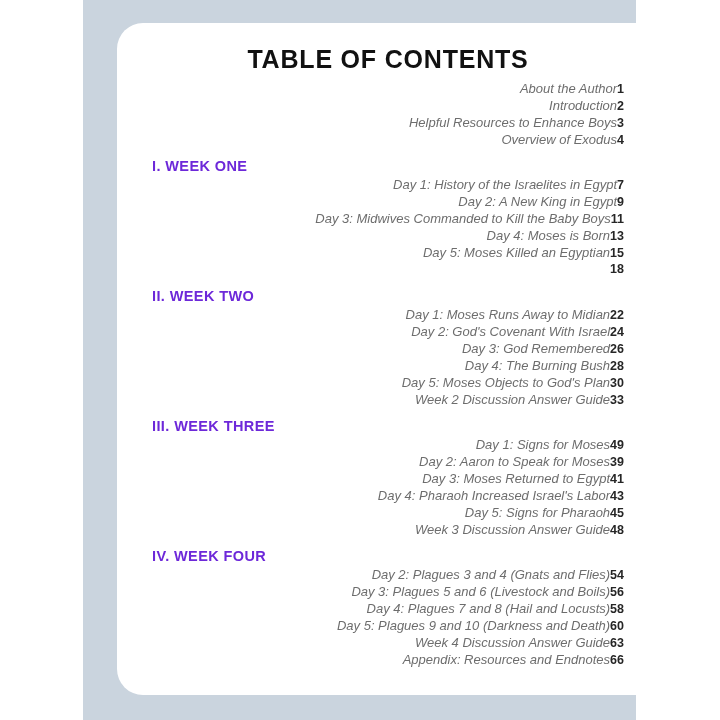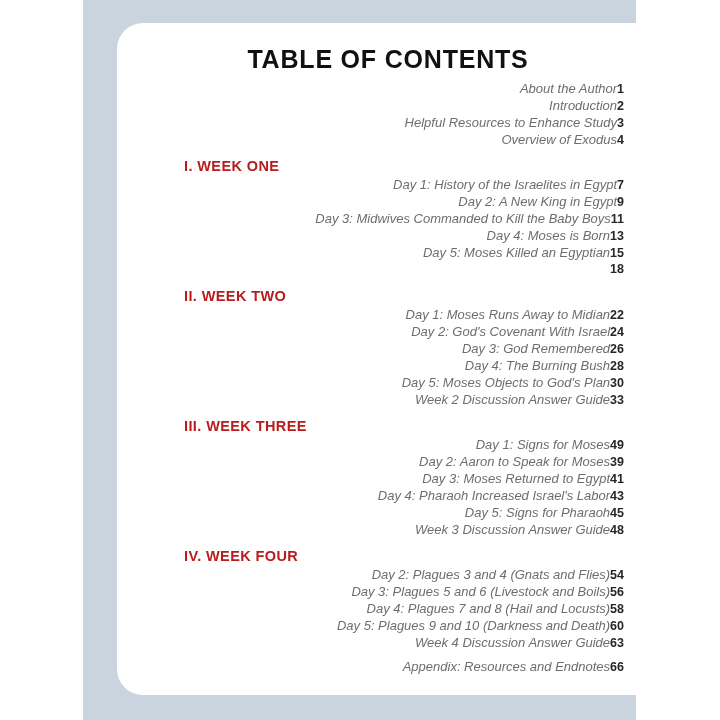--- a/index.html
+++ b/index.html
@@ -50,47 +50,46 @@
   .entry-page {
     font-weight: bold;
     font-size: 12.5px;
     color: #262626;
   }
   .toc-section { margin-top: 8px; }
   .section-heading {
     font-weight: bold;
     font-size: 14.5px;
     letter-spacing: 0.4px;
-    color: #b91c1c;
+    color: #6d28d9;
     height: 20px;
     line-height: 20px;
-    margin-left: 32px;
-  }
-  .appendix-row { margin-top: 7px; }
+  }
+  .appendix-row { margin-top: 0; }
 </style>
 </head>
 <body>
 
 <div class="backdrop-panel"></div>
 
 <div class="toc-card">
 
   <div class="toc-title">TABLE OF CONTENTS</div>
 
   <div>
     <div class="toc-row">
       <span class="entry-label">About the Author</span>
       <span class="entry-page">1</span>
     </div>
     <div class="toc-row">
       <span class="entry-label">Introduction</span>
       <span class="entry-page">2</span>
     </div>
     <div class="toc-row">
-      <span class="entry-label">Helpful Resources to Enhance Study</span>
+      <span class="entry-label">Helpful Resources to Enhance Boys</span>
       <span class="entry-page">3</span>
     </div>
     <div class="toc-row">
       <span class="entry-label">Overview of Exodus</span>
       <span class="entry-page">4</span>
     </div>
   </div>
 
   <div class="toc-section">
     <div class="section-heading">I. WEEK ONE</div>

